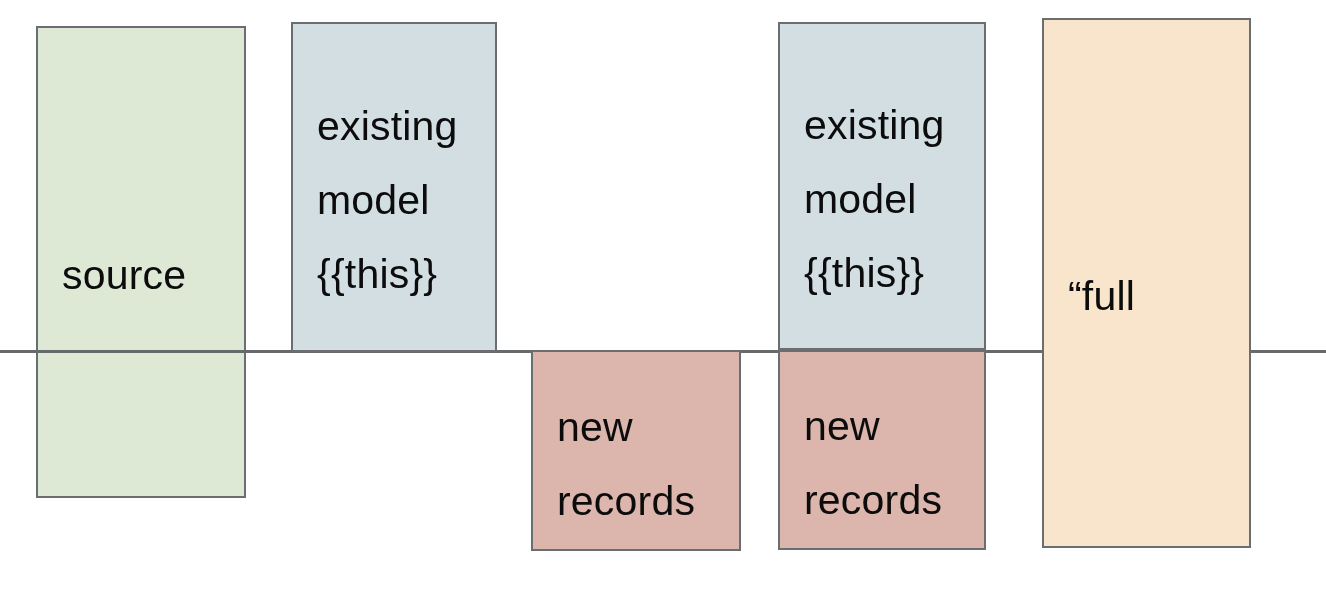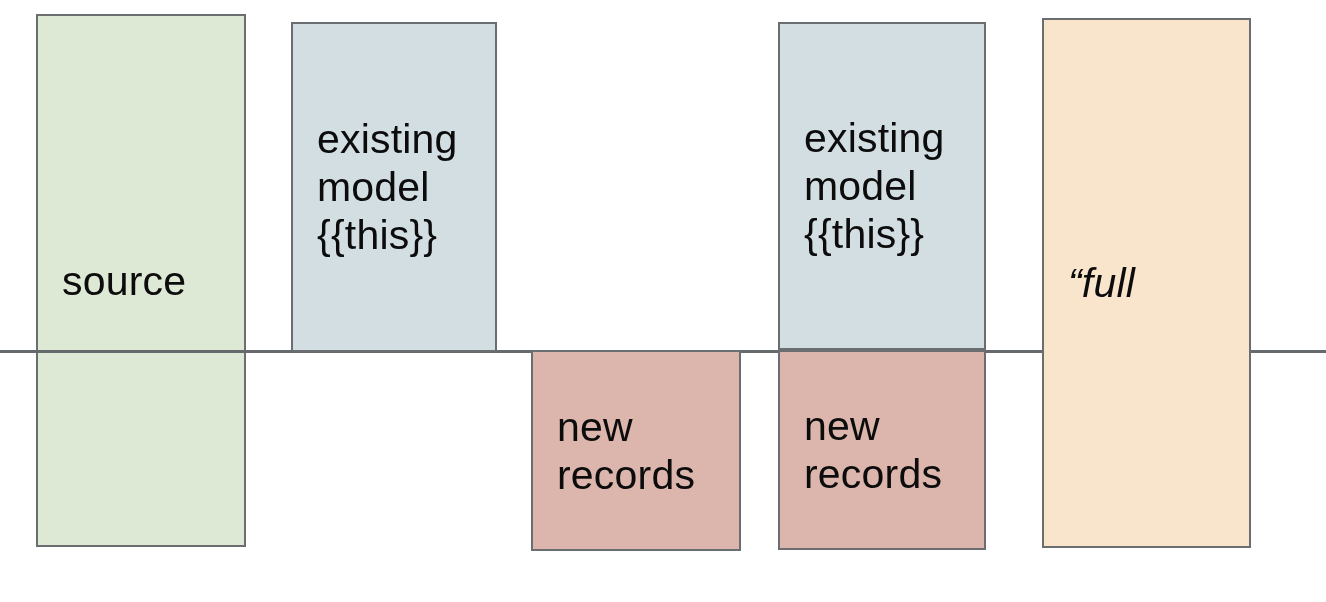--- a/index.html
+++ b/index.html
@@ -32,32 +32,32 @@
     flex-direction: column;
     justify-content: center;
     align-items: flex-start;
     padding-left: 24px;
     padding-right: 8px;
     font-size: 41px;
     line-height: 48px;
     color: #0c0c0c;
     letter-spacing: 0.2px;
   }
-  .box .line { display: block; white-space: nowrap; }
+  .box .line { display: block; white-space: nowrap; margin-top: 26px; }
   
   .z-back  { z-index: 1; }
   
   .z-front { z-index: 3; }
 
-  #box-source               { left: 36px;   top: 14px;  width: 210px; height: 533px; }
+  #box-source               { left: 36px;   top: 26px;  width: 210px; height: 472px; }
   #box-existing-model-left  { left: 291px;  top: 22px;  width: 206px; height: 330px; }
   #box-new-records-left     { left: 531px;  top: 350px; width: 210px; height: 201px; }
   #box-existing-model-right { left: 778px;  top: 22px;  width: 208px; height: 328px; }
   #box-new-records-right    { left: 778px;  top: 350px; width: 208px; height: 200px; }
-  #box-full-refresh         { left: 1042px; top: 18px;  width: 209px; height: 530px; font-style: italic; }
+  #box-full-refresh         { left: 1042px; top: 18px;  width: 209px; height: 530px; }
 </style>
 </head>
 <body>
 
 <div class="canvas">
 
   <div class="timeline" style="background-color: rgb(102, 106, 109);"></div>
 
   <div class="box z-back" id="box-source" style="background-color: rgb(221, 232, 213);">
     <span class="line">source</span>

